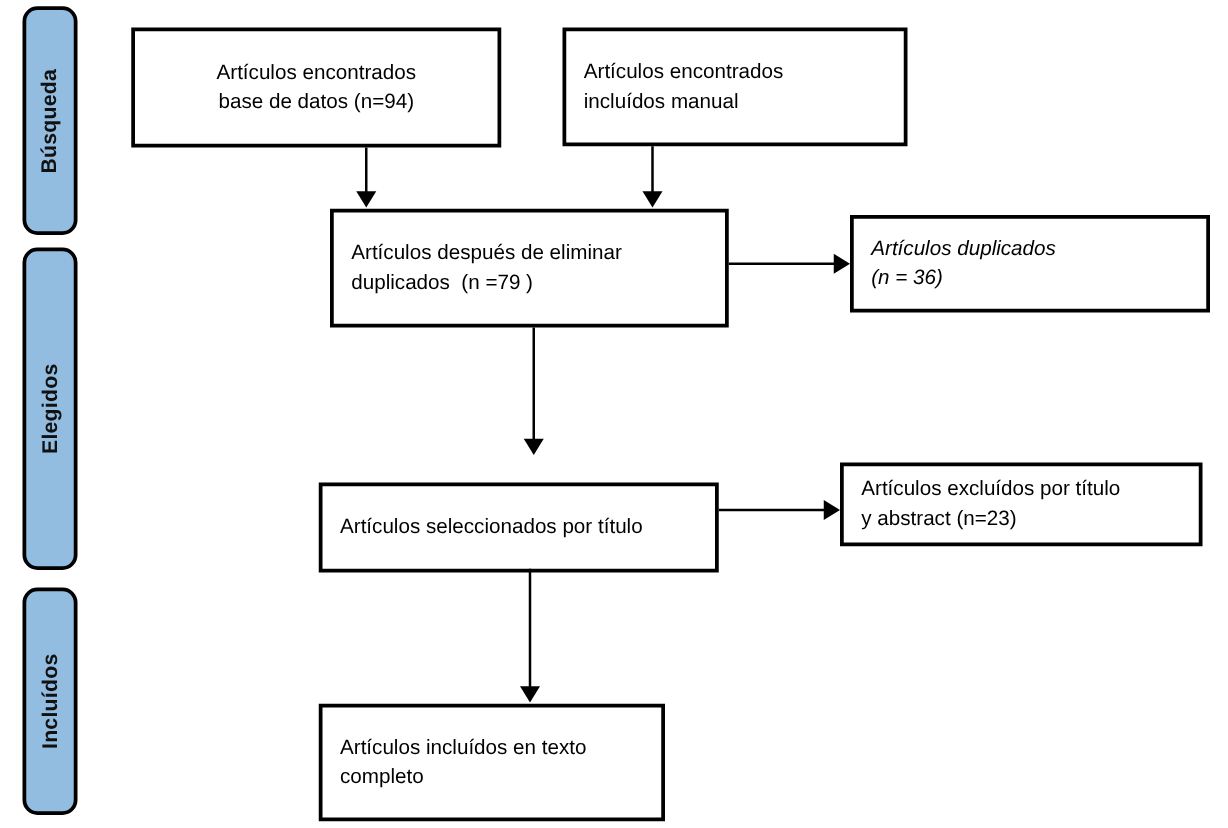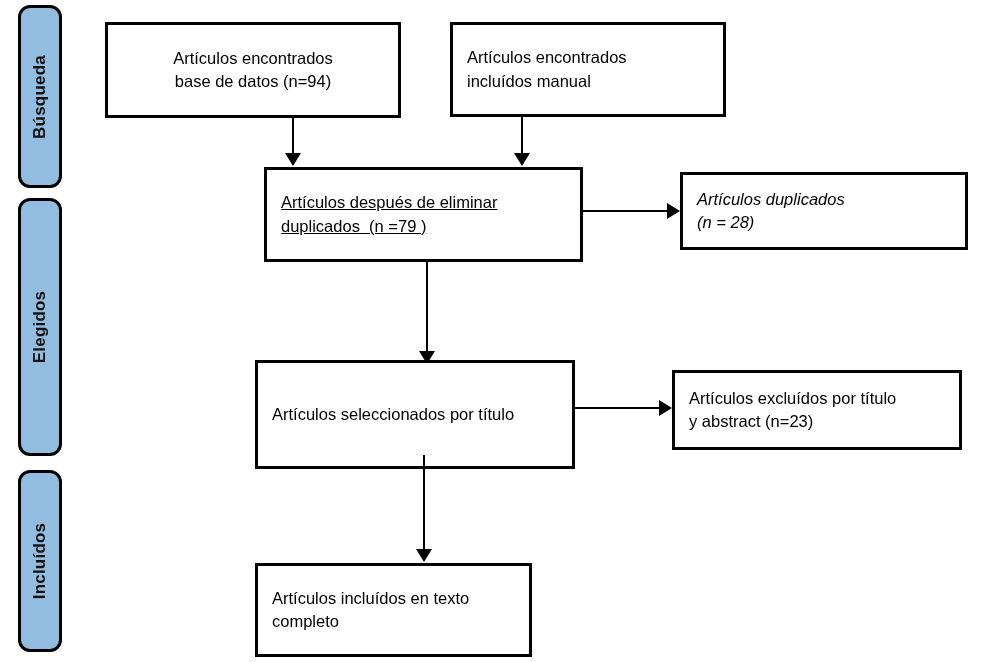--- a/index.html
+++ b/index.html
@@ -111,44 +111,44 @@
     <div class="line">Artículos encontrados</div>
     <div class="line">incluídos manual</div>
   </div>
 
   <div class="conn-v" style="left:292px; top:118px; height:37px;"></div>
   <div class="arrow-down" style="left:285px; top:153px;"></div>
 
   <div class="conn-v" style="left:521px; top:117px; height:38px;"></div>
   <div class="arrow-down" style="left:514px; top:153px;"></div>
 
-  <div class="node" style="left:264px; top:167px; width:319px; height:95px;text-decoration:underline;">
+  <div class="node" style="left:264px; top:167px; width:319px; height:95px;">
     <div class="line">Artículos después de eliminar</div>
     <div class="line">duplicados  (n =79 )</div>
   </div>
 
   <div class="conn-h" style="left:583px; top:210px; width:85px;"></div>
   <div class="arrow-right" style="left:667px; top:203px;"></div>
 
   <div class="node" style="left:680px; top:172px; width:288px; height:78px;font-style:italic;">
     <div class="line">Artículos duplicados</div>
-    <div class="line">(n = 28)</div>
+    <div class="line">(n = 36)</div>
   </div>
 
   <div class="conn-v" style="left:426px; top:262px; height:90px;"></div>
   <div class="arrow-down" style="left:419px; top:351px;"></div>
 
-  <div class="node" style="left:255px; top:360px; width:320px; height:109px;">
+  <div class="node" style="left:255px; top:386px; width:320px; height:72px;">
     <div class="line">Artículos seleccionados por título</div>
   </div>
 
   <div class="conn-h" style="left:575px; top:407px; width:85px;"></div>
   <div class="arrow-right" style="left:659px; top:400px;"></div>
 
-  <div class="node" style="left:672px; top:370px; width:290px; height:80px;">
+  <div class="node" style="left:672px; top:370px; width:290px; height:67px;">
     <div class="line">Artículos excluídos por título</div>
     <div class="line">y abstract (n=23)</div>
   </div>
 
   <div class="conn-v" style="left:423px; top:455px; height:95px;"></div>
   <div class="arrow-down" style="left:416px; top:549px;"></div>
 
   <div class="node" style="left:255px; top:563px; width:277px; height:94px;">
     <div class="line">Artículos incluídos en texto</div>
     <div class="line">completo</div>

